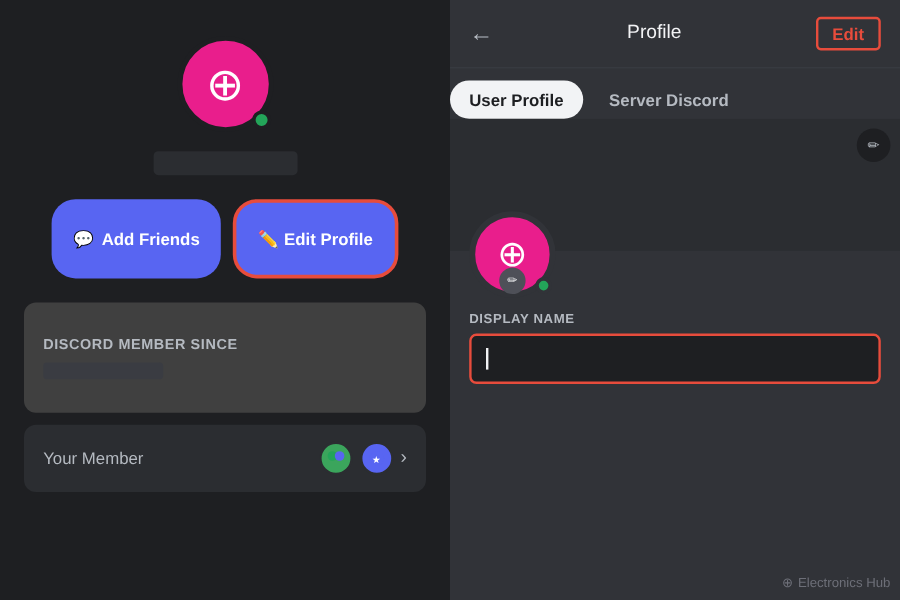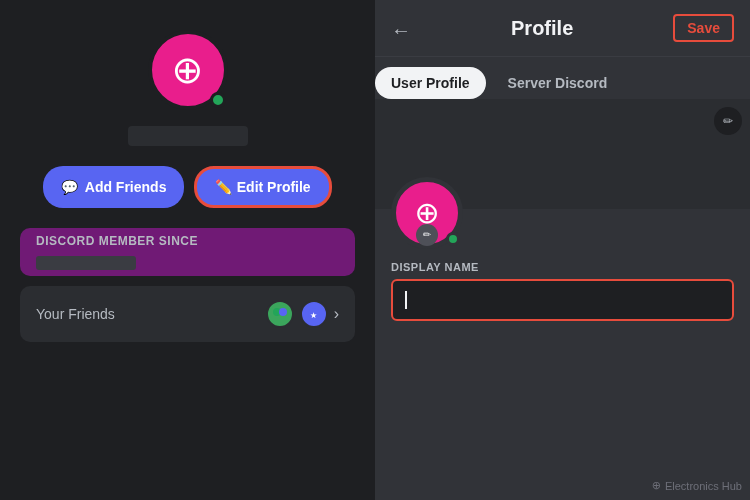--- a/index.html
+++ b/index.html
@@ -82,34 +82,34 @@
       display: flex;
       align-items: center;
       gap: 6px;
     }
 
     .btn-edit-profile {
       background: #5865f2;
       color: white;
       border: 3px solid #e74c3c;
       border-radius: 20px;
-      padding: 10px 18px;
+      padding: 22px 18px;
       font-size: 14px;
       font-weight: 600;
       cursor: pointer;
       display: flex;
       align-items: center;
       gap: 6px;
     }
 
     .info-card {
       width: 100%;
-      background: #701a75;
+      background: #404040;
       border-radius: 10px;
-      padding: 6px 16px;
+      padding: 28px 16px;
       margin-bottom: 10px;
     }
 
     .info-card-label {
       color: #b5bac1;
       font-size: 12px;
       font-weight: 700;
       text-transform: uppercase;
       letter-spacing: 0.5px;
       margin-bottom: 8px;
@@ -191,22 +191,22 @@
     }
 
     .back-arrow {
       color: #b5bac1;
       font-size: 20px;
       cursor: pointer;
     }
 
     .header-title {
       color: #f2f3f5;
-      font-size: 20px;
-      font-weight: 700;
+      font-size: 16px;
+      font-weight: 400;
     }
 
     .save-btn {
       background: transparent;
       color: #e74c3c;
       border: 2px solid #e74c3c;
       border-radius: 4px;
       padding: 4px 12px;
       font-size: 14px;
       font-weight: 600;
@@ -382,21 +382,21 @@
       <span>✏️ Edit Profile</span>
     </button>
   </div>
 
   <div class="info-card">
     <div class="info-card-label">Discord Member Since</div>
     <div class="info-card-value"></div>
   </div>
 
   <div class="friends-card">
-    <span class="friends-label">Your Friends</span>
+    <span class="friends-label">Your Member</span>
     <div class="friends-right">
       <div class="friend-avatar friend-avatar-1">
         <svg width="18" height="14" viewBox="0 0 18 14" fill="none">
           <circle cx="6" cy="5" r="4" fill="#23a559"></circle>
           <circle cx="12" cy="5" r="4" fill="#5865f2"></circle>
         </svg>
       </div>
       <div class="friend-avatar friend-avatar-2">
         <svg width="18" height="14" viewBox="0 0 18 14" fill="none">
           <circle cx="9" cy="7" r="6" fill="#5865f2"></circle>
@@ -406,21 +406,21 @@
       <span class="chevron">›</span>
     </div>
   </div>
 </div>
 
 <div class="right-panel">
 
   <div class="right-header">
     <span class="back-arrow">←</span>
     <span class="header-title">Profile</span>
-    <button class="save-btn">Save</button>
+    <button class="save-btn">Edit</button>
   </div>
 
   <div class="tabs-row">
     <button class="tab tab-active">User Profile</button>
     <button class="tab tab-inactive">Server Discord</button>
   </div>
 
   <div class="profile-content">
     
     <div class="profile-banner">

